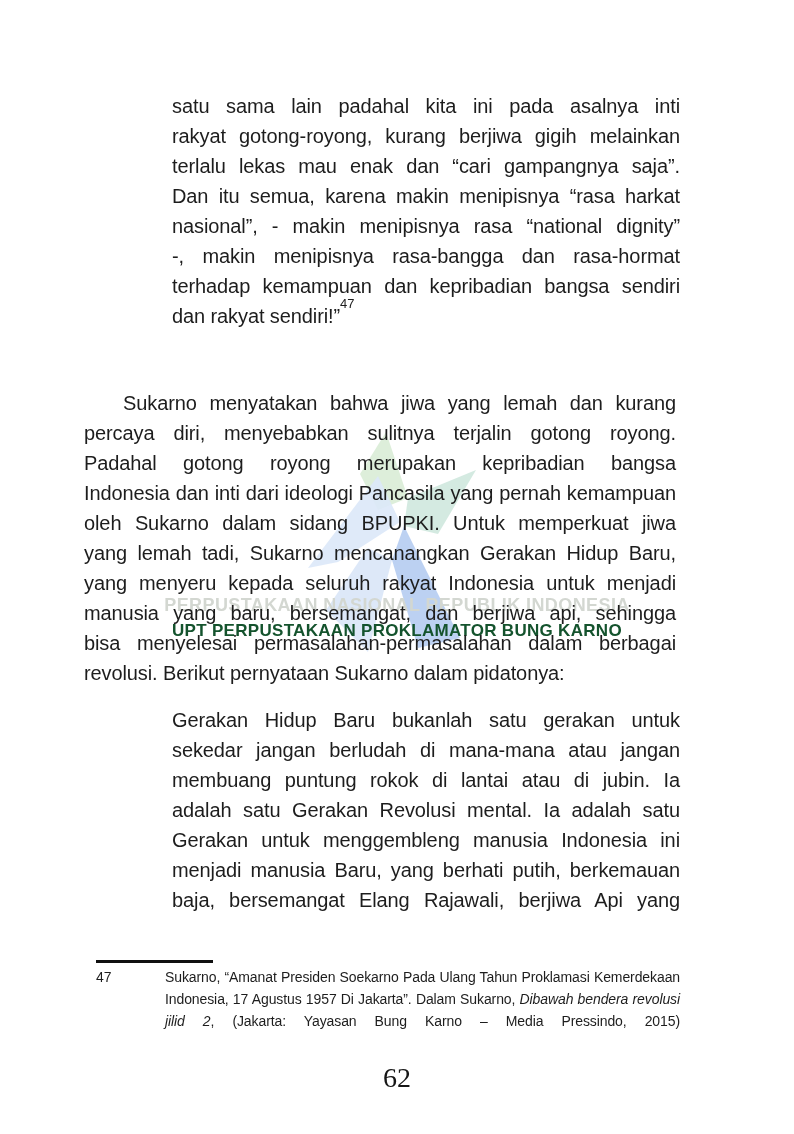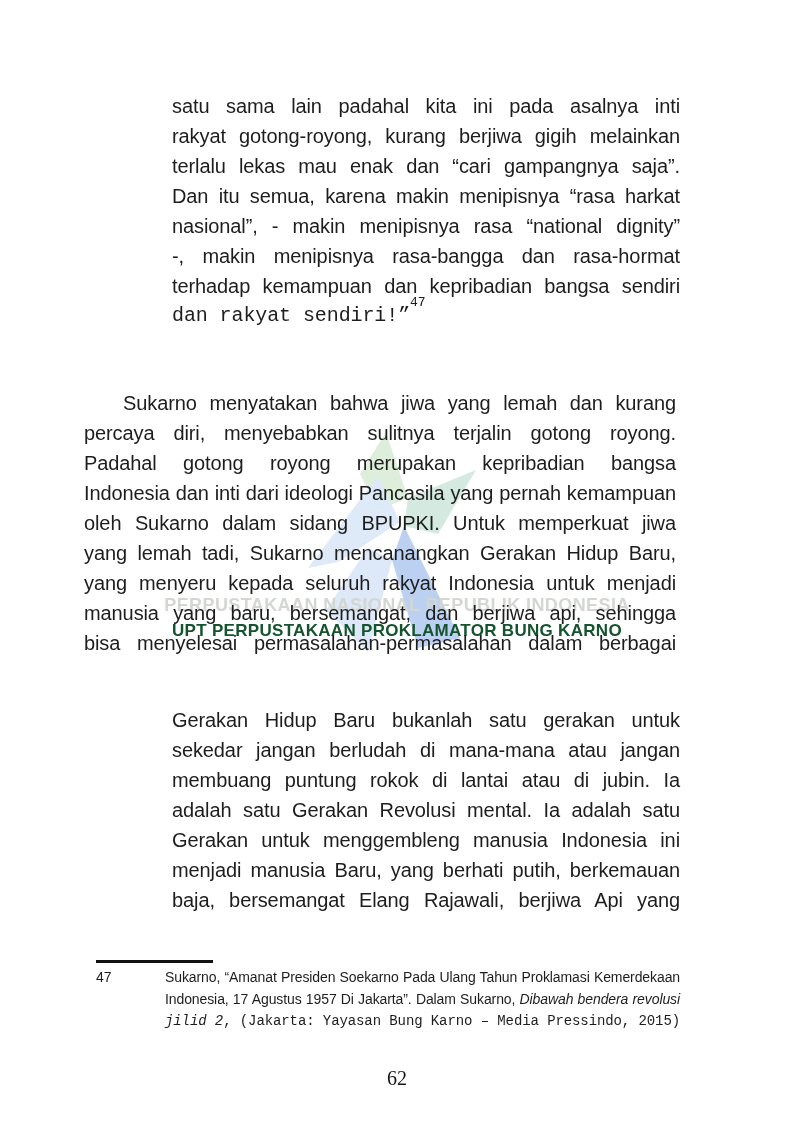--- a/index.html
+++ b/index.html
@@ -48,21 +48,21 @@
 
   
   .tline {
     height: 30px;
     line-height: 30px;
     text-align: justify;
     text-align-last: justify;
     font-size: 20px;
     letter-spacing: -0.1px;
   }
-  .endline { text-align-last: left; font-family: Liberation Mono, monospace; }
+  .endline { text-align-last: left; }
   .indent { text-indent: 39px; }
 
   .quote1 {
     position: absolute;
     left: 172px; top: 91px;
     width: 508px;
   }
   .para1 {
     position: absolute;
     left: 84px; top: 388px;
@@ -109,21 +109,21 @@
   }
   .fnline i { font-style: italic; }
 
   
   .page-num {
     position: absolute;
     left: 0; top: 1066px;
     width: 100%;
     text-align: center;
     font-family: "Liberation Serif", serif;
-    font-size: 20px;
+    font-size: 28px;
     line-height: 24px;
     color: #161616;
   }
 </style>
 </head>
 <body>
 
 <div class="page">
 
   <svg class="wm-logo" viewBox="0 0 175 225" xmlns="http://www.w3.org/2000/svg">
@@ -150,20 +150,21 @@
   <div class="para1">
     <div class="tline indent">Sukarno menyatakan bahwa jiwa yang lemah dan kurang</div>
     <div class="tline">percaya diri, menyebabkan sulitnya terjalin gotong royong.</div>
     <div class="tline">Padahal gotong royong merupakan kepribadian bangsa</div>
     <div class="tline">Indonesia dan inti dari ideologi Pancasila yang pernah kemampuan</div>
     <div class="tline">oleh Sukarno dalam sidang BPUPKI. Untuk memperkuat jiwa</div>
     <div class="tline">yang lemah tadi, Sukarno mencanangkan Gerakan Hidup Baru,</div>
     <div class="tline">yang menyeru kepada seluruh rakyat Indonesia untuk menjadi</div>
     <div class="tline">manusia yang baru, bersemangat, dan berjiwa api, sehingga</div>
     <div class="tline">bisa menyelesai permasalahan-permasalahan dalam berbagai</div>
+    <div class="tline endline">revolusi. Berikut pernyataan Sukarno dalam pidatonya:</div>
   </div>
 
   <div class="quote2">
     <div class="tline">Gerakan Hidup Baru bukanlah satu gerakan untuk</div>
     <div class="tline">sekedar jangan berludah di mana-mana atau jangan</div>
     <div class="tline">membuang puntung rokok di lantai atau di jubin. Ia</div>
     <div class="tline">adalah satu Gerakan Revolusi mental. Ia adalah satu</div>
     <div class="tline">Gerakan untuk menggembleng manusia Indonesia ini</div>
     <div class="tline">menjadi manusia Baru, yang berhati putih, berkemauan</div>
     <div class="tline">baja, bersemangat Elang Rajawali, berjiwa Api yang</div>

